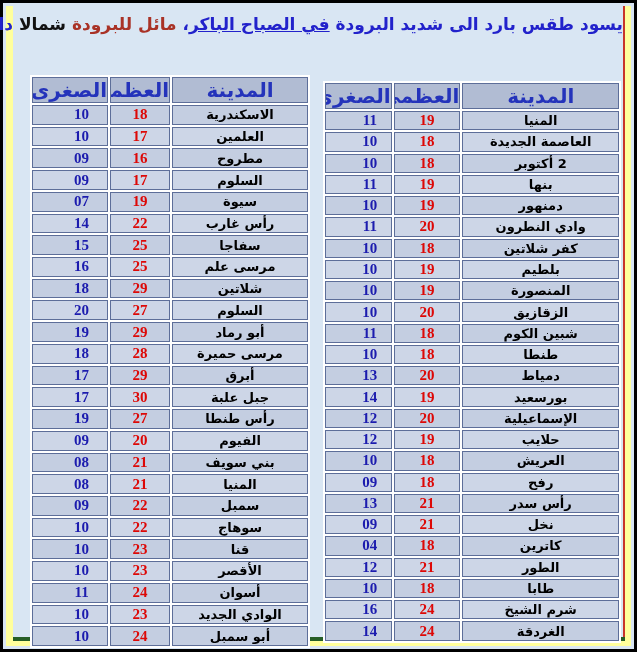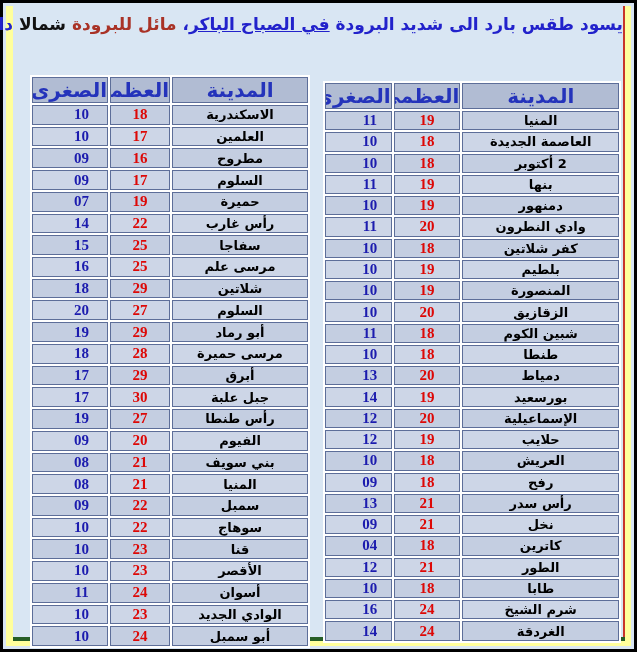--- a/index.html
+++ b/index.html
@@ -241,21 +241,21 @@
               <td class="city">مطروح</td>
               <td class="max">16</td>
               <td class="min">09</td>
             </tr>
             <tr>
               <td class="city">السلوم</td>
               <td class="max">17</td>
               <td class="min">09</td>
             </tr>
             <tr>
-              <td class="city">حميرة</td>
+              <td class="city">سيوة</td>
               <td class="max">19</td>
               <td class="min">07</td>
             </tr>
             <tr>
               <td class="city">رأس غارب</td>
               <td class="max">22</td>
               <td class="min">14</td>
             </tr>
             <tr>
               <td class="city">سفاجا</td>

